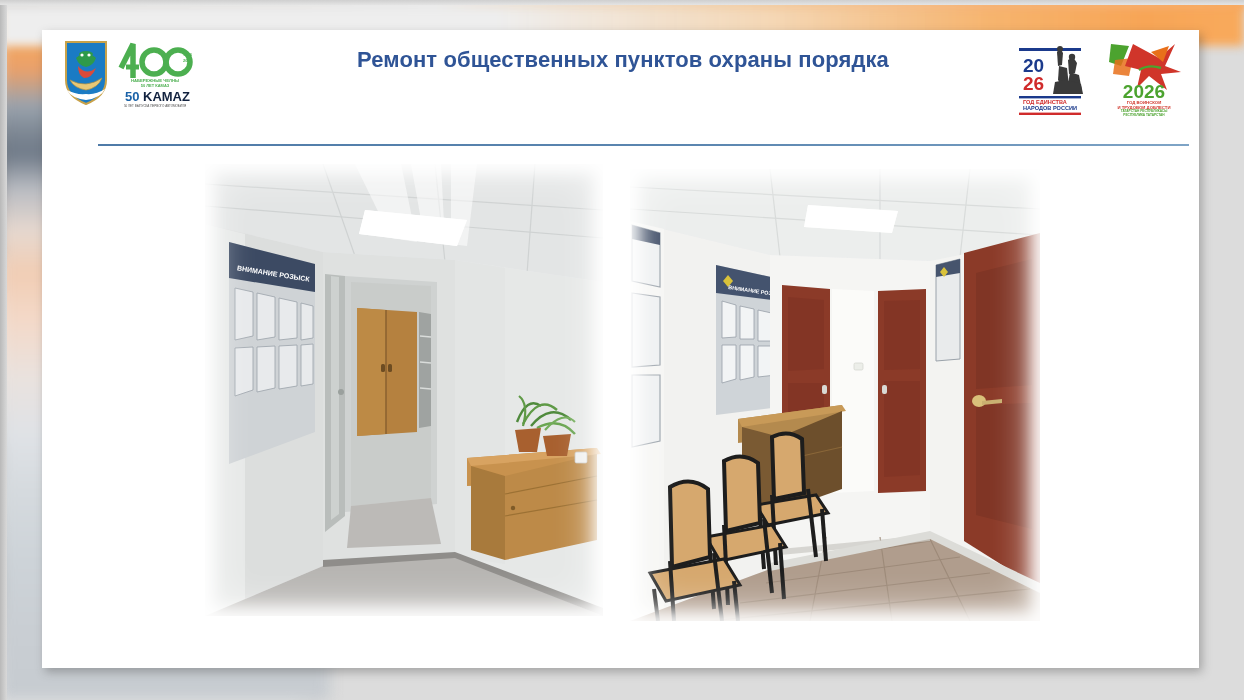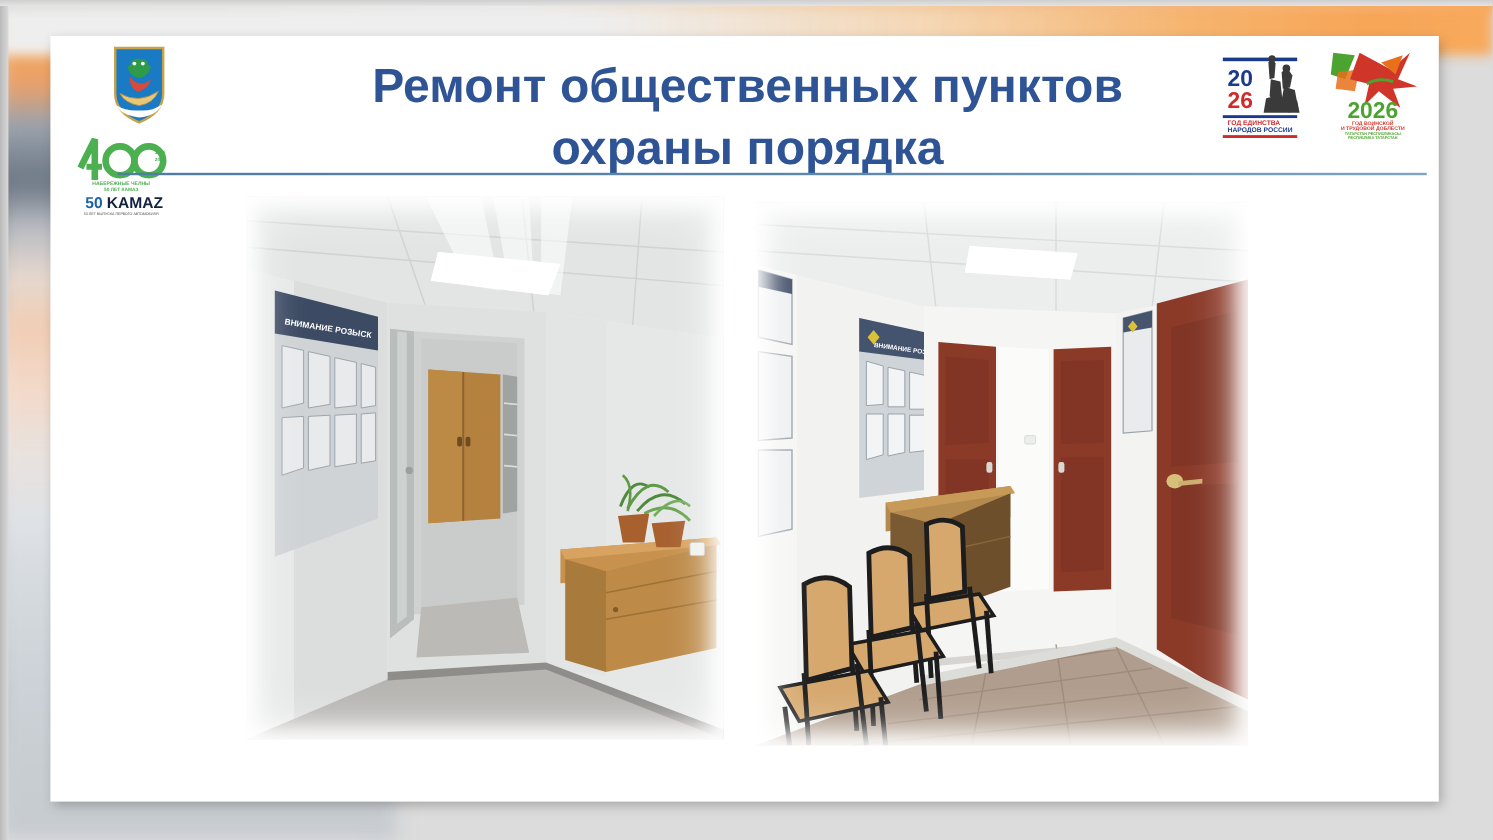--- a/index.html
+++ b/index.html
@@ -72,32 +72,32 @@
   
   #slide{
     position:absolute;left:42px;top:30px;width:1157px;height:638px;
     background:#ffffff;z-index:2;
     box-shadow:3px 4px 9px rgba(60,60,60,.35);
   }
 
   
   .header{position:relative;height:116px;}
 
-  .logo-left{position:absolute;left:20px;top:8px;display:flex;align-items:flex-end;gap:6px;flex-direction:column;}
+  .logo-left{position:absolute;left:20px;top:8px;display:flex;align-items:center;gap:6px;}
   .coa{width:48px;height:66px;}
   .logo400{width:78px;height:70px;display:block;}
 
   .logo-right{position:absolute;right:14px;top:6px;display:flex;align-items:flex-end;gap:10px;}
   .logo-unity{width:80px;height:78px;display:block;}
   .logo-valor{width:82px;height:80px;display:block;}
 
   .title{
     position:absolute;left:210px;right:205px;top:16px;
     text-align:center;
-    font-size:40px;line-height:1.30;font-weight:bold;
+    font-size:22px;line-height:1.30;font-weight:bold;
     color:#2f5496;letter-spacing:.1px;
   }
 
   .divider{
     position:absolute;left:56px;right:10px;top:114px;height:2px;
     background:linear-gradient(90deg,#4f7ba8 0%,#5b86b0 55%,#7ea4c6 100%);
   }
 
   
   .photos{position:relative;margin-top:18px;height:480px;}

